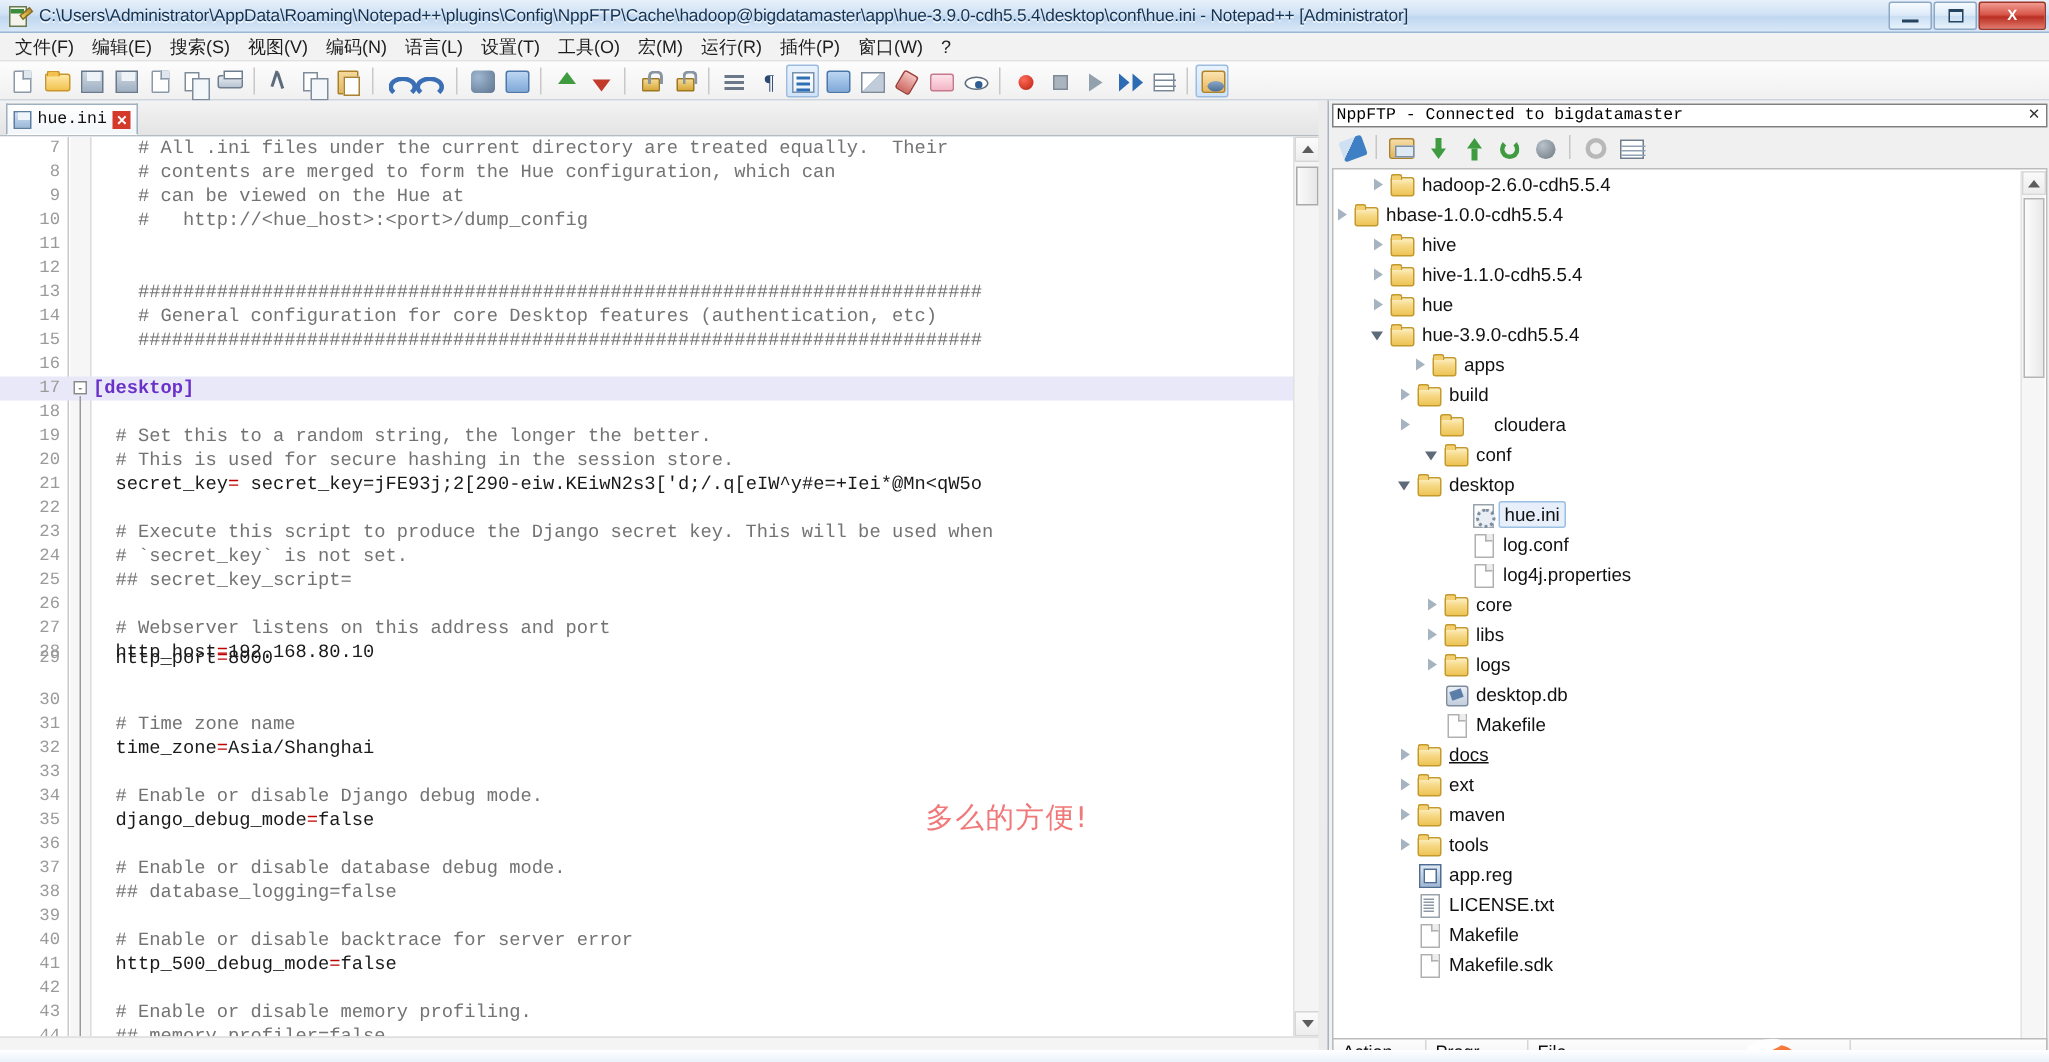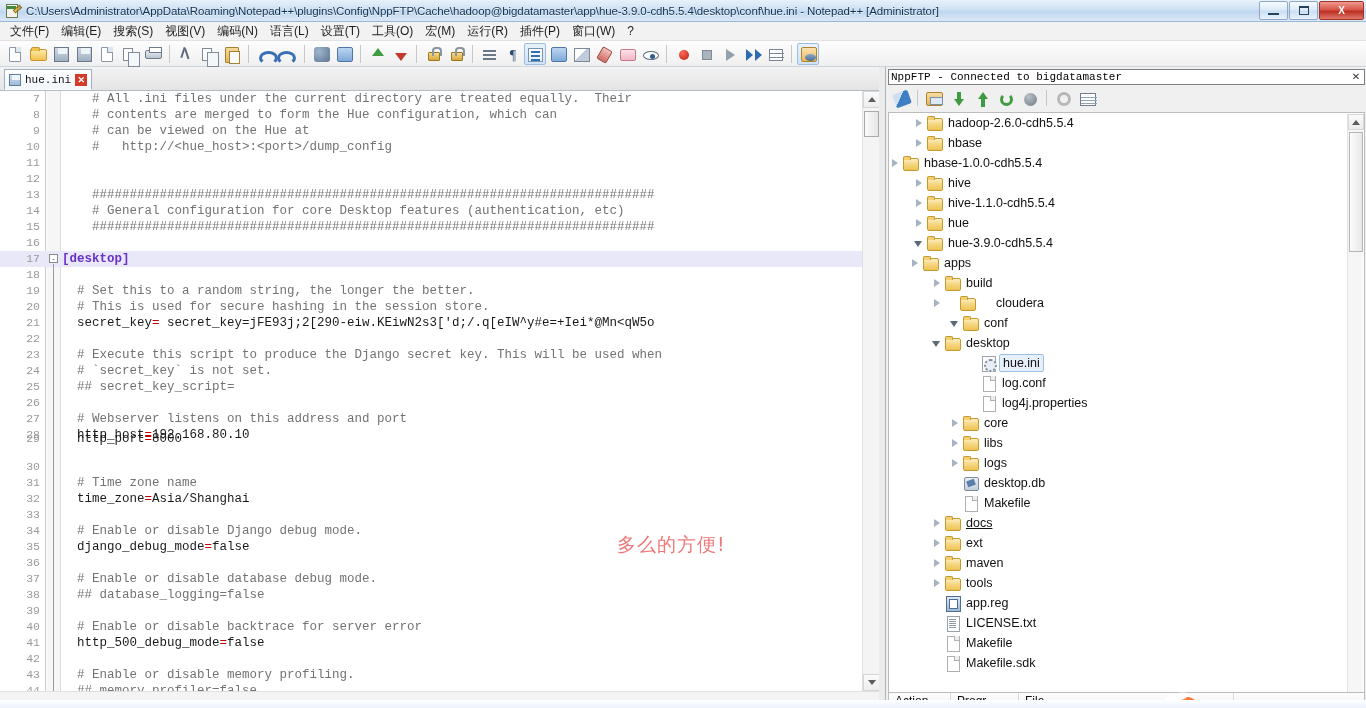--- a/index.html
+++ b/index.html
@@ -614,25 +614,20 @@
         </span>
     </div>
 
     <div class="ftp-tree">
       <div id="tree-rows">
           <div class="trow" style="padding-left: 24px;">
             <span class="twist closed"></span>
             <span class="ficon folder"></span>
             <span class="tlabel">hadoop-2.6.0-cdh5.5.4</span>
           </div>
-          <div class="trow" style="padding-left: 24px;">
-            <span class="twist closed"></span>
-            <span class="ficon folder"></span>
-            <span class="tlabel">hbase</span>
-          </div>
           <div class="trow" style="">
             <span class="twist closed"></span>
             <span class="ficon folder"></span>
             <span class="tlabel">hbase-1.0.0-cdh5.5.4</span>
           </div>
           <div class="trow" style="padding-left: 24px;">
             <span class="twist closed"></span>
             <span class="ficon folder"></span>
             <span class="tlabel">hive</span>
           </div>
@@ -644,21 +639,21 @@
           <div class="trow" style="padding-left: 24px;">
             <span class="twist closed"></span>
             <span class="ficon folder"></span>
             <span class="tlabel">hue</span>
           </div>
           <div class="trow" style="padding-left: 24px;">
             <span class="twist open"></span>
             <span class="ficon folder"></span>
             <span class="tlabel">hue-3.9.0-cdh5.5.4</span>
           </div>
-          <div class="trow" style="padding-left: 20px;">
+          <div class="trow" style="padding-left: 52px;">
             <span class="twist closed"></span>
             <span class="ficon folder"></span>
             <span class="tlabel">apps</span>
           </div>
           <div class="trow" style="padding-left: 42px;">
             <span class="twist closed"></span>
             <span class="ficon folder"></span>
             <span class="tlabel">build</span>
           </div>
           <div class="trow" style="padding-left: 42px; gap: 15px;">

